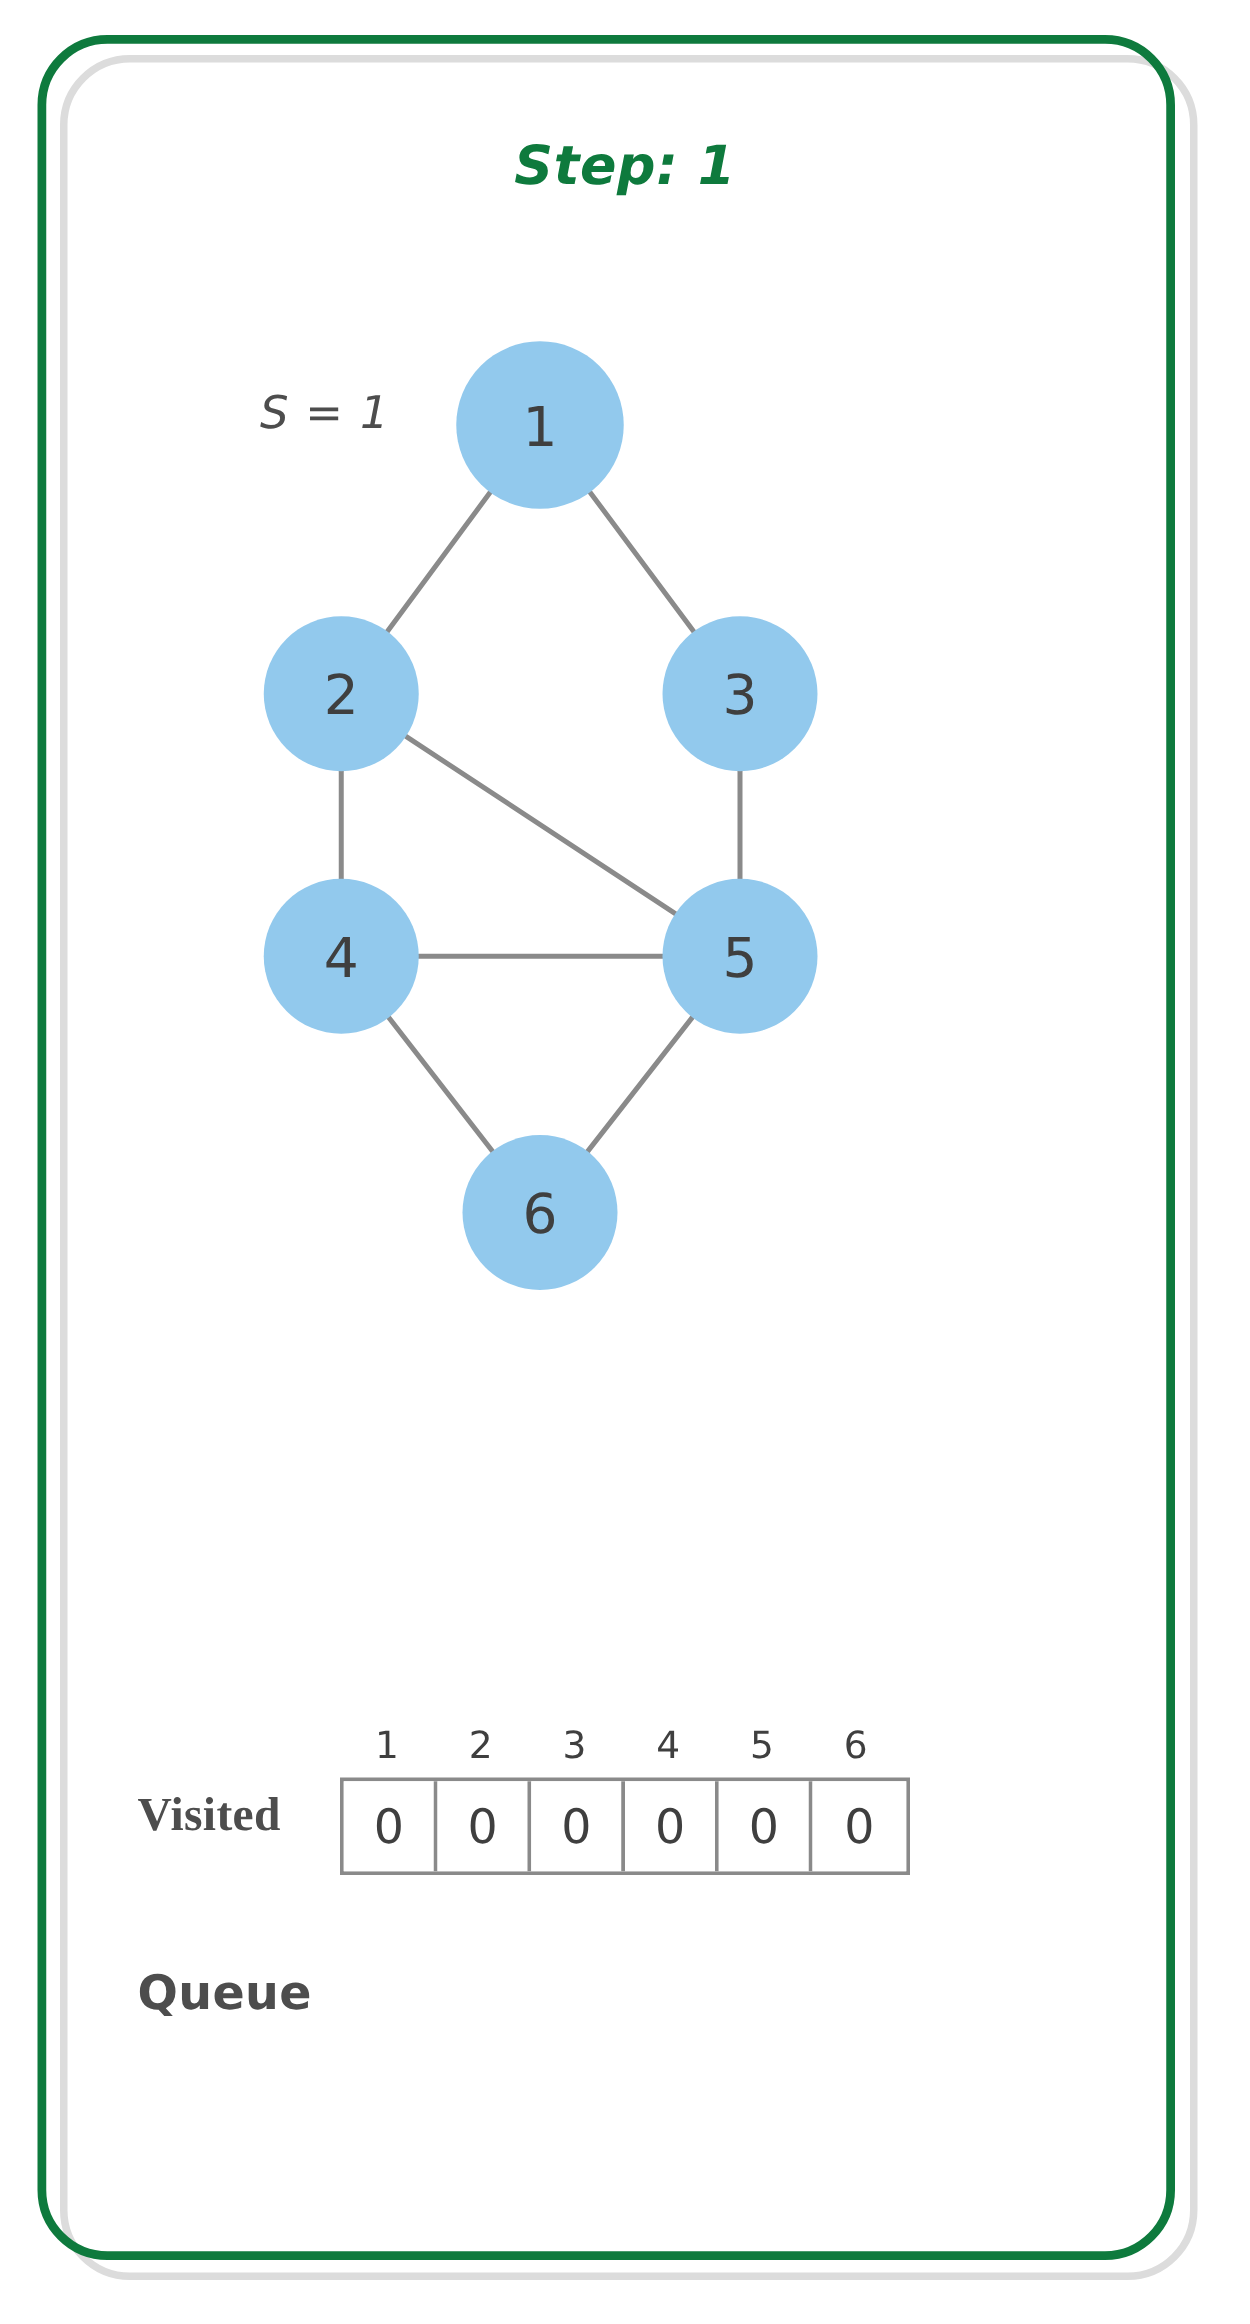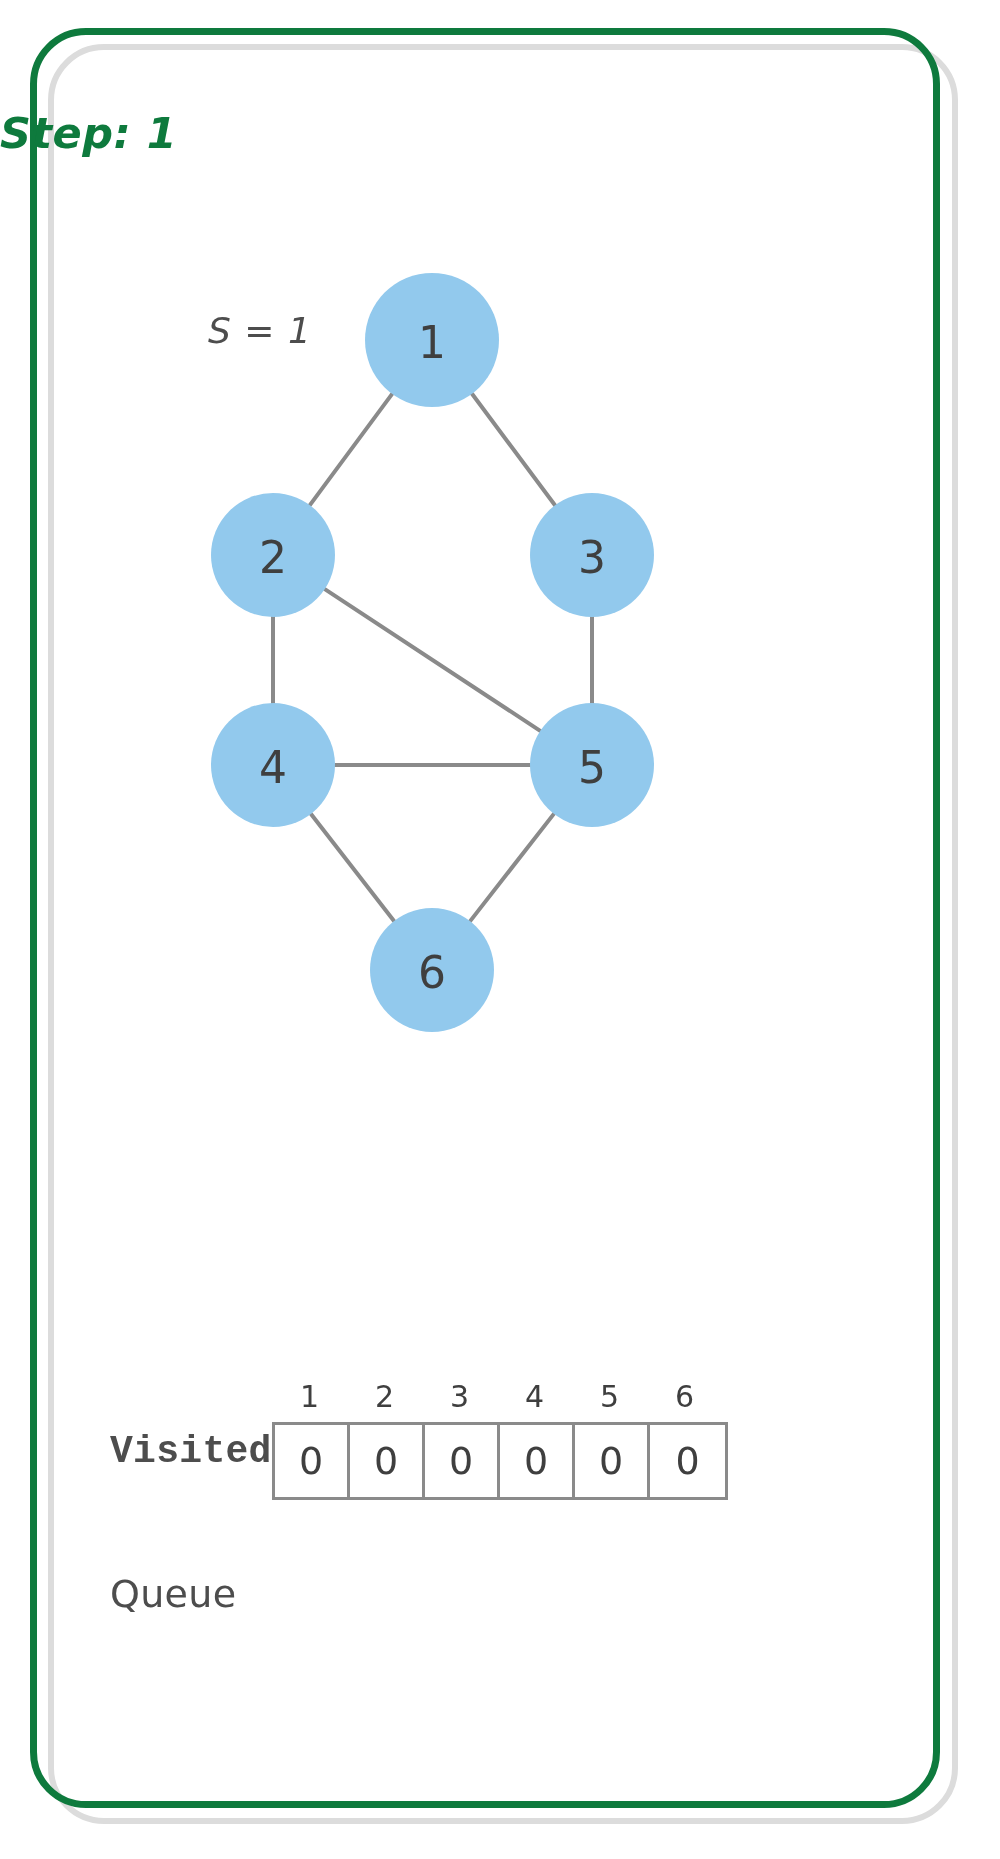--- a/index.html
+++ b/index.html
@@ -49,20 +49,21 @@
     height: 1859px;
     z-index: 2;
   }
 
   
   #step-title {
     position: absolute;
     left: 0;
     top: 108px;
     width: 1000px;
+    text-align: center;
     font-family: "DejaVu Sans", sans-serif;
     font-size: 43px;
     font-weight: bold;
     font-style: italic;
     color: #0e7a3d;
     letter-spacing: 0.5px;
   }
 
   
   #source-label {
@@ -108,21 +109,21 @@
     position: absolute;
     left: 110px;
     top: 1380px;
     width: 800px;
     height: 140px;
   }
   #visited-label {
     position: absolute;
     left: 0;
     top: 50px;
-    font-family: Liberation Mono, monospace;
+    font-family: Liberation Serif, serif;
     font-size: 38px;
     font-weight: bold;
     color: #4d4d4d;
     letter-spacing: 0.3px;
   }
   #visited-table {
     position: absolute;
     left: 162px;
     top: 0px;
   }
@@ -169,21 +170,21 @@
     top: 1572px;
     width: 800px;
     height: 110px;
   }
   #queue-label {
     position: absolute;
     left: 0;
     top: 0;
     font-family: "DejaVu Sans", sans-serif;
     font-size: 38px;
-    font-weight: normal;
+    font-weight: bold;
     color: #4d4d4d;
     letter-spacing: 0.3px;
   }
   #queue-items {
     position: absolute;
     left: 162px;
     top: 0;
     display: flex;
   }
 </style>

